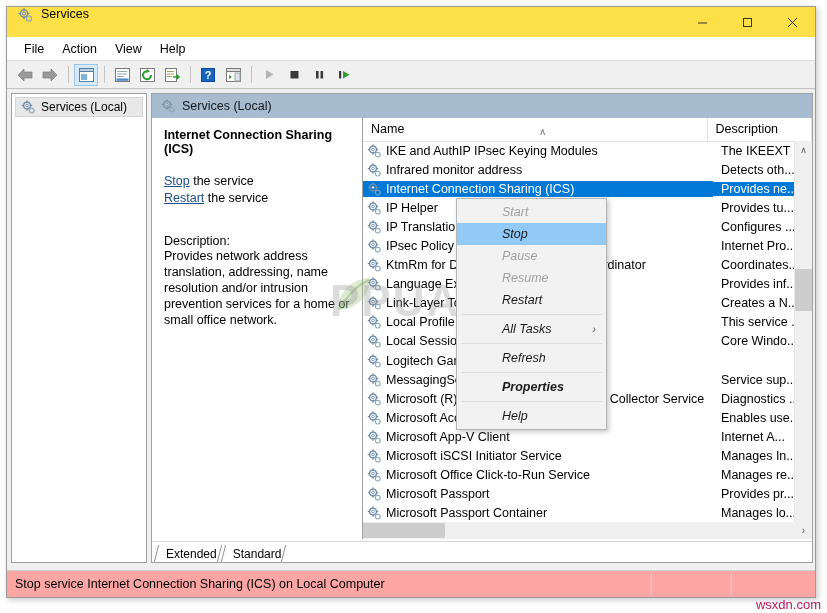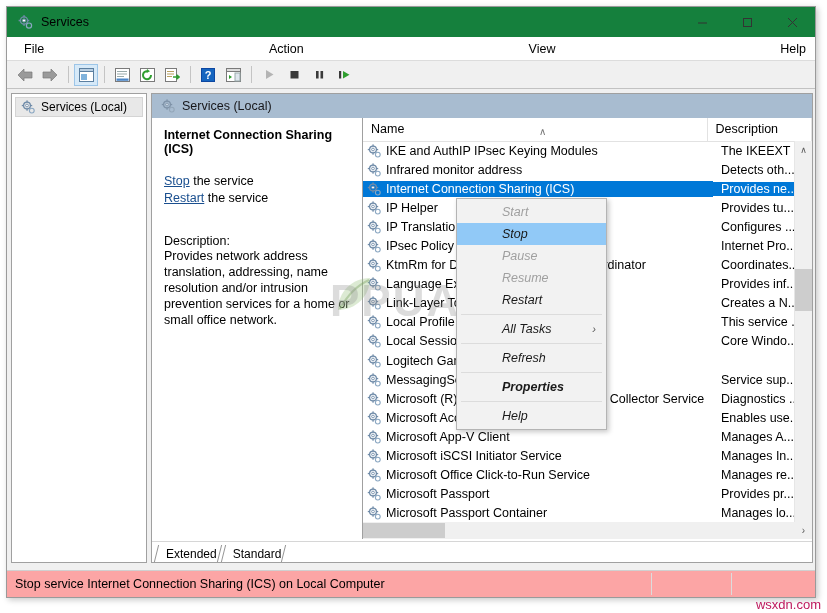--- a/index.html
+++ b/index.html
@@ -24,23 +24,23 @@
     border: 1px solid #9a9a9a;
     box-sizing: border-box;
     box-shadow: 2px 2px 6px rgba(0,0,0,0.22);
     overflow: hidden;
   }
 
   
   #titlebar {
     position: relative;
     height: 30px;
-    background: #15803d;
-    display: flex;
-    align-items: center;
+    background: #fde047;
+    display: flex;
+    align-items: flex-start;
   }
   #title-icon {
     margin-left: 10px;
     width: 16px; height: 16px;
     position: relative;
   }
   .gearicon {
     display: block;
     width: 16px; height: 16px;
   }
@@ -65,21 +65,20 @@
   .winbtn svg { display:block; }
 
   
   #menubar {
     height: 23px;
     background: #ffffff;
     display: flex;
     align-items: center;
     padding-left: 8px;
     font-size: 12.5px;
-    justify-content: space-between;
   }
   .menuitem {
     padding: 2px 9px;
     color: #000;
   }
 
   
   #toolbar {
     height: 27px;
     background: #f0f0f0;
@@ -890,21 +889,21 @@
                     <g fill="#6f8ba8">
                       <rect x="6.4" y="1.4" width="1.3" height="2"></rect>
                       <rect x="6.4" y="9.7" width="1.3" height="2"></rect>
                       <rect x="1.8" y="5.9" width="2" height="1.3"></rect>
                       <rect x="10.2" y="5.9" width="2" height="1.3"></rect>
                     </g>
                     <circle cx="11.8" cy="11.6" r="2.4" fill="none" stroke="#8aa7c2" stroke-width="1.1"></circle>
                   </svg>
                   <span>Microsoft App-V Client</span>
                 </div>
-                <div class="ds">Manages A...</div>
+                <div class="ds">Internet A...</div>
               </div>
               <div class="row">
                 <div class="nm">
                   <svg class="gearicon" viewBox="0 0 16 16">
                     <circle cx="7" cy="6.5" r="3.4" fill="none" stroke="#6f8ba8" stroke-width="1.3"></circle>
                     <circle cx="7" cy="6.5" r="1.4" fill="#ffffff" stroke="#6f8ba8" stroke-width="0.9"></circle>
                     <g fill="#6f8ba8">
                       <rect x="6.4" y="1.4" width="1.3" height="2"></rect>
                       <rect x="6.4" y="9.7" width="1.3" height="2"></rect>
                       <rect x="1.8" y="5.9" width="2" height="1.3"></rect>

